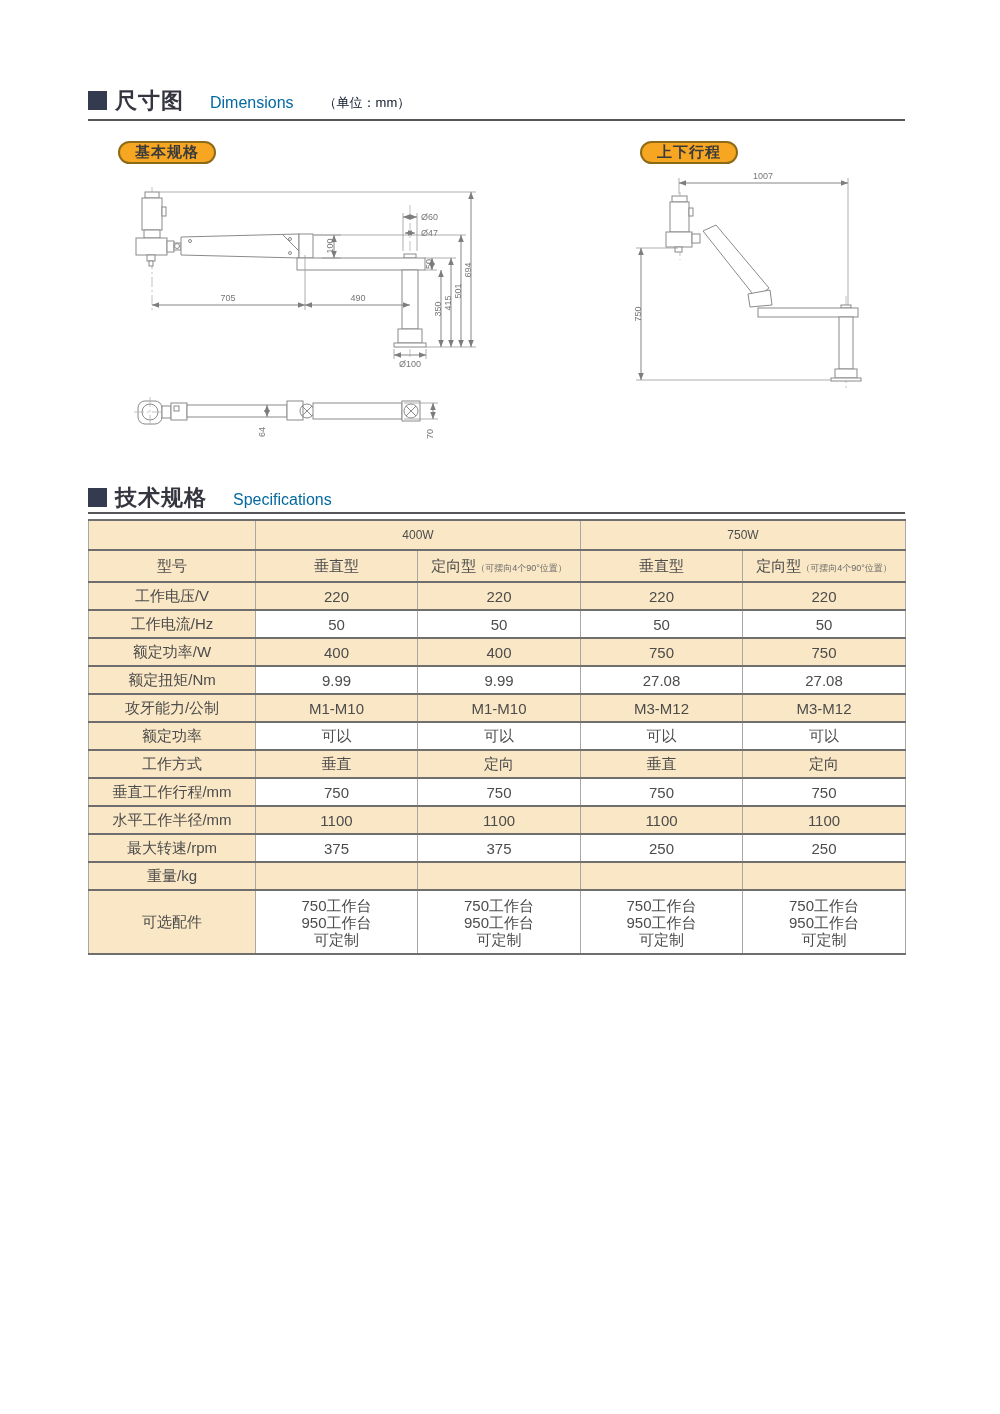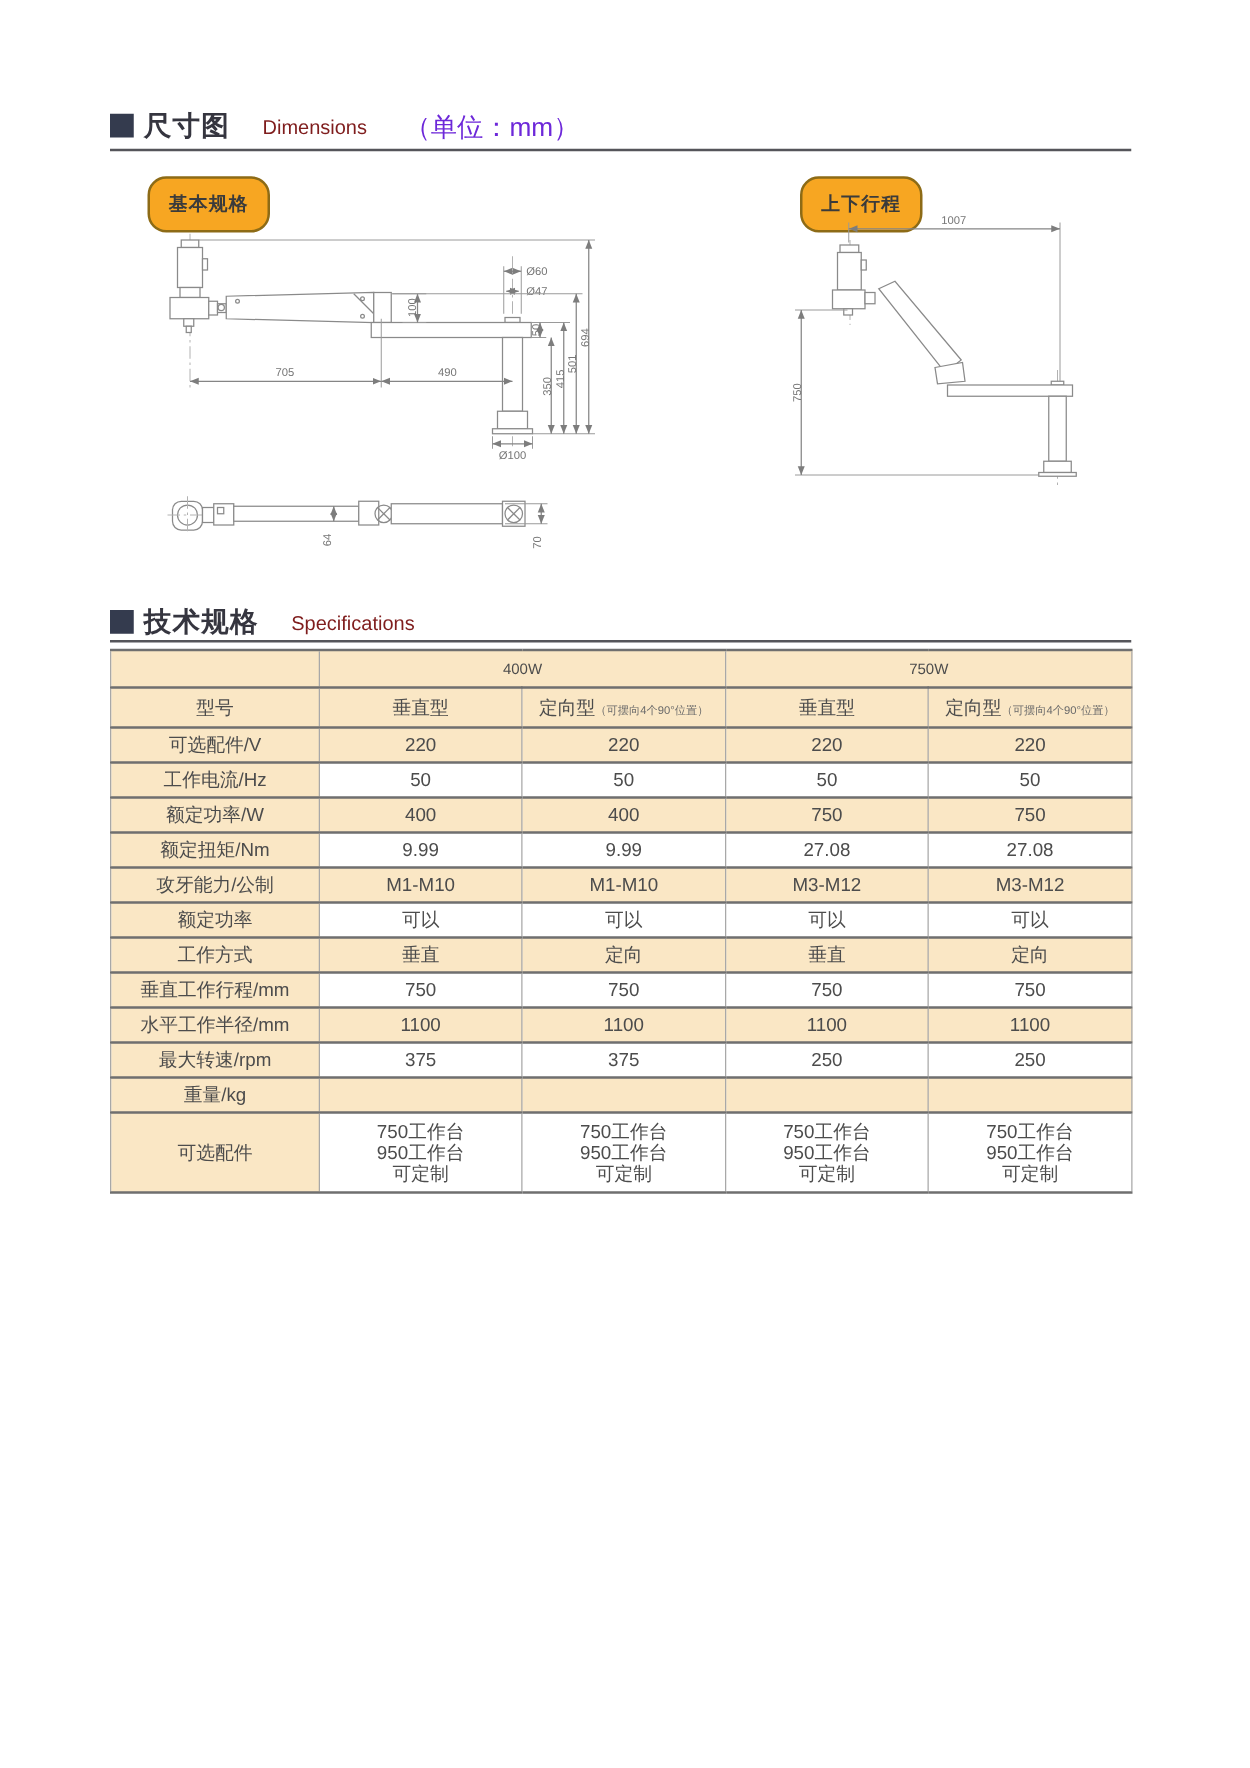--- a/index.html
+++ b/index.html
@@ -2,26 +2,26 @@
 <html><head>
 <meta charset="utf-8">
 <style>
   html,body{margin:0;padding:0;background:#fff;}
   #page{position:relative;width:1000px;height:1414px;background:#ffffff;overflow:hidden;
         font-family:"Liberation Sans",sans-serif;color:#4b4b4b;}
   
   .sec-head{position:absolute;left:88px;display:flex;align-items:flex-end;gap:0;}
   .sq{width:19px;height:19px;background:#343b4e;margin-right:8px;margin-bottom:2px;}
   .zh-title{font-size:22px;font-weight:bold;color:#35353f;letter-spacing:1px;line-height:22px;}
-  .en-title{font-size:16px;color:#7f1d1d;margin-left:26px;line-height:18px;}
-  .unit-note{font-size:21px;color:#6d28d9;margin-left:30px;line-height:18px;}
+  .en-title{font-size:16px;color:#0369a1;margin-left:26px;line-height:18px;}
+  .unit-note{font-size:13px;color:#0f172a;margin-left:30px;line-height:18px;}
   .rule{position:absolute;left:88px;width:817px;height:2px;background:#55555a;}
   
   .badge{position:absolute;background:#F7A622;border:2px solid #8d6b16;border-radius:15px;
-         padding:11px 15px;font-size:15px;font-weight:bold;color:#3b3b3b;letter-spacing:1px;}
+         padding:0 15px;font-size:15px;font-weight:bold;color:#3b3b3b;letter-spacing:1px;}
   
   svg{position:absolute;overflow:visible;}
   .ln{stroke:#8a8a8a;stroke-width:1;fill:#ffffff;}
   .lnf{stroke:#8a8a8a;stroke-width:1;fill:none;}
   .dim{stroke:#858585;stroke-width:1;fill:none;}
   .ext{stroke:#9a9a9a;stroke-width:0.8;fill:none;}
   .cl{stroke:#b2b2b2;stroke-width:0.8;fill:none;stroke-dasharray:10 3 2 3;}
   .dtx{font-size:9px;fill:#767676;font-family:"Liberation Sans",sans-serif;}
   
   #spec-table{position:absolute;left:88px;top:519px;width:817px;border-collapse:collapse;table-layout:fixed;}
@@ -222,21 +222,21 @@
         <td class="cream" colspan="2">750W</td>
       </tr>
       <tr class="types">
         <td class="cream">型号</td>
         <td class="cream"><span>垂直型</span></td>
         <td class="cream"><span>定向型</span><span class="type-note">（可摆向4个90°位置）</span></td>
         <td class="cream"><span>垂直型</span></td>
         <td class="cream"><span>定向型</span><span class="type-note">（可摆向4个90°位置）</span></td>
       </tr>
       <tr>
-        <td class="cream">可选配件/V</td>
+        <td class="cream">工作电压/V</td>
         <td class="cream">220</td>
         <td class="cream">220</td>
         <td class="cream">220</td>
         <td class="cream">220</td>
       </tr>
       <tr>
         <td class="cream">工作电流/Hz</td>
         <td>50</td>
         <td>50</td>
         <td>50</td>

